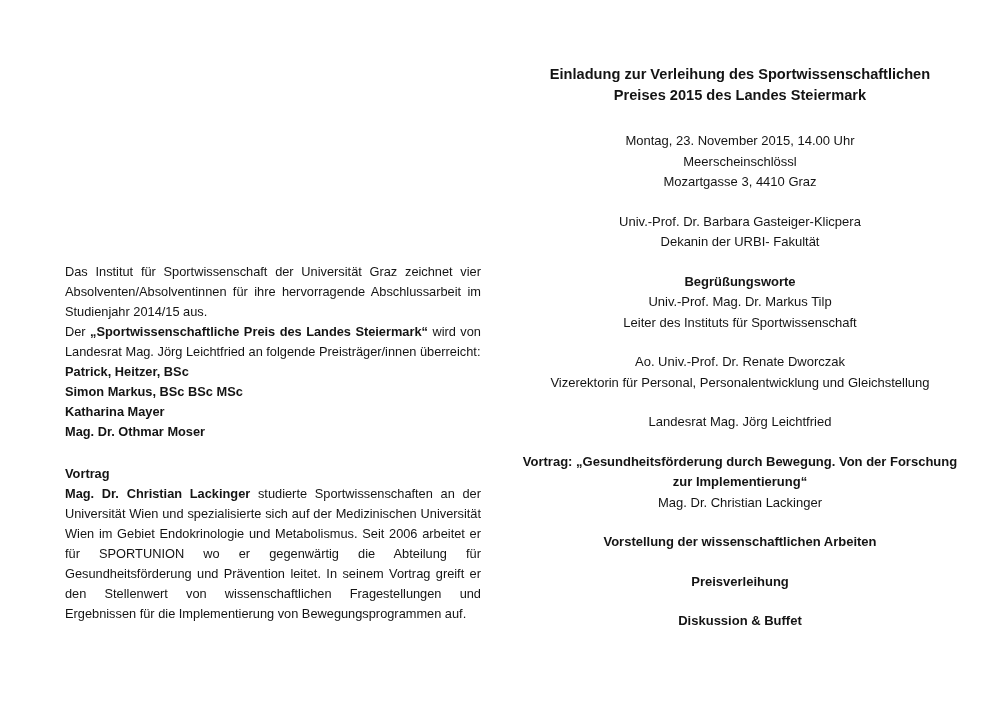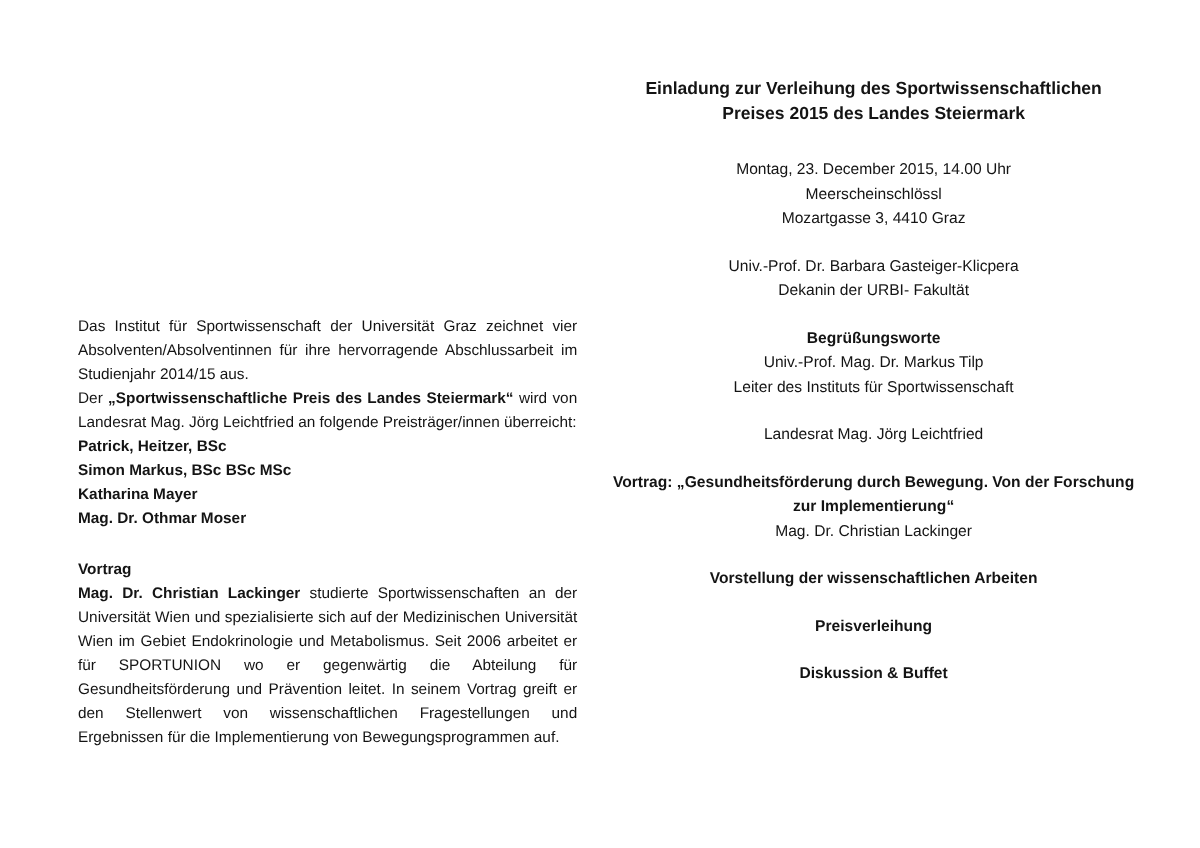--- a/index.html
+++ b/index.html
@@ -18,21 +18,21 @@
     font-size:12.8px;line-height:20px;
     text-align:justify;
   }
   .left-col p{margin:0;}
   .intro-para{margin-bottom:20px;}
   .winners{font-weight:bold;margin-bottom:22px;}
   .winner{line-height:20px;}
   .vortrag-heading{font-weight:bold;}
   
   .right-col{
-    position:absolute;left:500px;top:64px;width:456px;
+    position:absolute;left:512px;top:64px;width:456px;
     font-size:13px;line-height:20.5px;
     text-align:center;
   }
   .grp{margin:0 0 19px 0;}
   .title-grp{margin-bottom:25px;}
   .line{min-height:20.5px;}
   .title-line{font-size:14.6px;font-weight:bold;line-height:21px;min-height:21px;}
   .b{font-weight:bold;}
   .i{font-style:italic;}
 </style>
@@ -59,36 +59,40 @@
   </div>
 
   <div class="right-col">
 
     <div class="grp title-grp">
       <div class="title-line">Einladung zur Verleihung des Sportwissenschaftlichen</div>
       <div class="title-line">Preises 2015 des Landes Steiermark</div>
     </div>
 
     <div class="grp">
-      <div class="line">Montag, 23. December 2015, 14.00 Uhr</div>
+      <div class="line">Montag, 23. November 2015, 14.00 Uhr</div>
       <div class="line">Meerscheinschlössl</div>
       <div class="line">Mozartgasse 3, 4410 Graz</div>
     </div>
 
     <div class="grp">
       <div class="line">Univ.-Prof. Dr. Barbara Gasteiger-Klicpera</div>
       <div class="line">Dekanin der URBI- Fakultät</div>
     </div>
 
     <div class="grp">
       <div class="line b">Begrüßungsworte</div>
       <div class="line">Univ.-Prof. Mag. Dr. Markus Tilp</div>
       <div class="line">Leiter des Instituts für Sportwissenschaft</div>
     </div>
 
+    <div class="grp">
+      <div class="line">Ao. Univ.-Prof. Dr. Renate Dworczak</div>
+      <div class="line">Vizerektorin für Personal, Personalentwicklung und Gleichstellung</div>
+    </div>
 
     <div class="grp">
       <div class="line">Landesrat Mag. Jörg Leichtfried</div>
     </div>
 
     <div class="grp">
       <div class="line b">Vortrag: „Gesundheitsförderung durch Bewegung. Von der Forschung</div>
       <div class="line b">zur Implementierung“</div>
       <div class="line">Mag. Dr. Christian Lackinger</div>
     </div>

